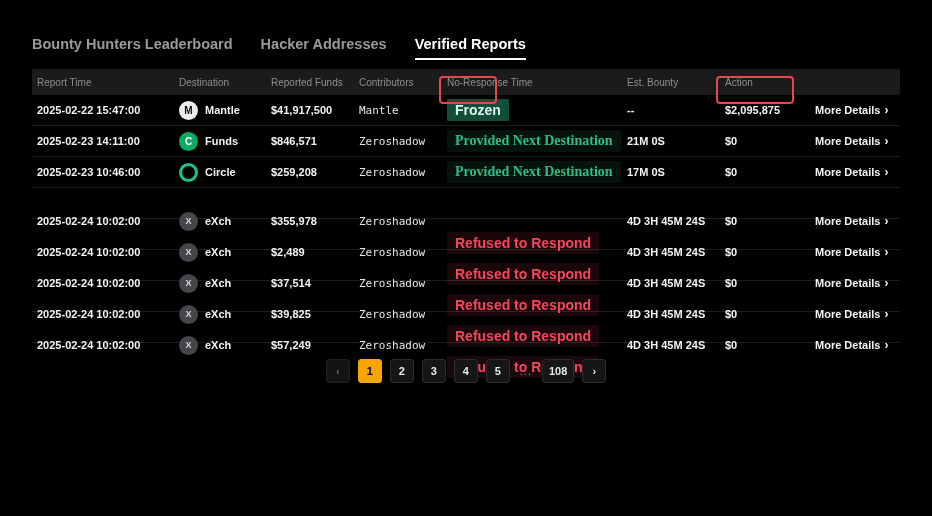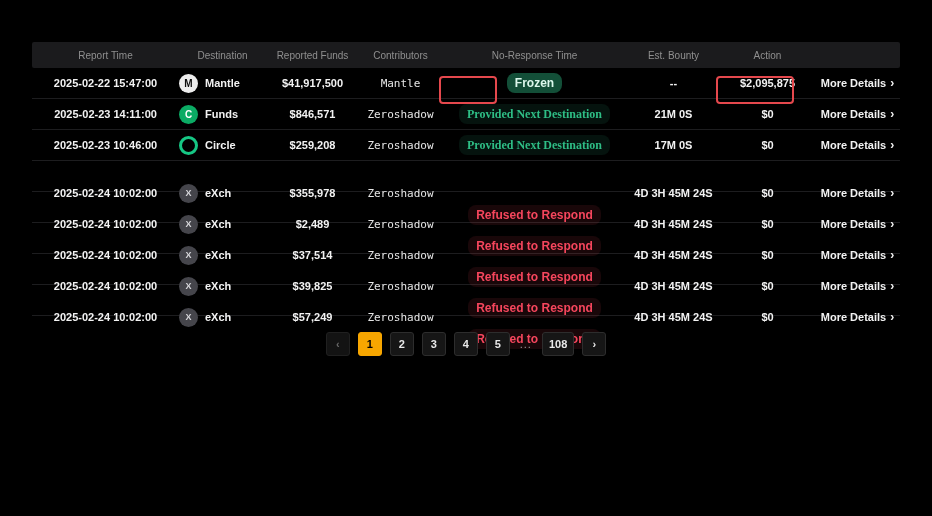--- a/index.html
+++ b/index.html
@@ -24,21 +24,20 @@
   .tab.active::after {
     content:""; position:absolute; left:0; right:0; bottom:3px; height:2px; background:#ffffff;
   }
 
   
   .table { margin-top:6px; }
   .grid-row {
     display:grid;
     grid-template-columns:142px 92px 88px 88px 180px 98px 90px 1fr;
     align-items:center;
-    text-align:center;
   }
   .thead { background:#1b1b1d; height:26px; border-radius:2px; }
   .th { font-size:10px; color:#8f8f8f; font-weight:400; padding-left:5px; white-space:nowrap; }
   .row { height:31px; border-bottom:1px solid #1d1d1f; }
   .cell { padding-left:5px; font-size:11px; font-weight:700; color:#f2f2f2; white-space:nowrap; }
   .cell.contrib {
     font-family:"DejaVu Sans Mono", monospace;
     font-weight:400; font-size:11px; color:#e6e6e6;
   }
   .cell.dest { display:flex; align-items:center; gap:7px; }
@@ -46,22 +45,22 @@
     width:19px; height:19px; border-radius:50%; flex:0 0 19px;
     display:flex; align-items:center; justify-content:center;
     font-size:10px; font-weight:700;
   }
   .icon-mantle { background:#ededed; color:#0c0c0c; }
   .icon-coinex { background:#0bab64; color:#ffffff; }
   .icon-circle { background:transparent; border:3px solid #16c784; }
   .icon-exch   { background:#45454b; color:#d8d8dc; font-size:9px; }
 
   .badge {
-    display:inline-block; font-size:12px; font-weight:600;
-    padding:4px 8px; border-radius:8px; line-height:1; white-space:nowrap;
+    display:inline-block; font-size:14px; font-weight:600;
+    padding:4px 8px; border-radius:1px; line-height:1; white-space:nowrap;
   }
   .badge-frozen  { color:#dcf8ec; background:rgba(46,189,133,.42); }
   .badge-success { color:#2ebd85; background:rgba(46,189,133,.10);font-family:Liberation Serif, serif; }
   .badge-danger  { color:#f6465d; background:rgba(246,70,93,.10);margin-top:44px; }
 
   .cell.action { cursor:pointer; }
   .cell.action .chev { margin-left:4px; font-size:12px; font-weight:700; }
 
   
   .pagination { display:flex; justify-content:center; align-items:center; gap:8px; margin-top:16px; }
@@ -79,20 +78,25 @@
   
   .anno { position:absolute; border:2px solid #e5484d; border-radius:4px; pointer-events:none; }
   .anno-status { left:439px; top:76px; width:58px; height:28px; }
   .anno-bounty { left:716px; top:76px; width:78px; height:28px; }
 </style>
 </head>
 <body>
 
 <div class="app">
 
+  <div class="tabs">
+    <div class="tab">Bounty Hunters Leaderboard</div>
+    <div class="tab">Hacker Addresses</div>
+    <div class="tab active">Verified Reports</div>
+  </div>
 
   <div class="table">
     <div class="grid-row thead">
       <div class="th">Report Time</div>
       <div class="th">Destination</div>
       <div class="th">Reported Funds</div>
       <div class="th">Contributors</div>
       <div class="th">No-Response Time</div>
       <div class="th">Est. Bounty</div>
       <div class="th">Action</div>

